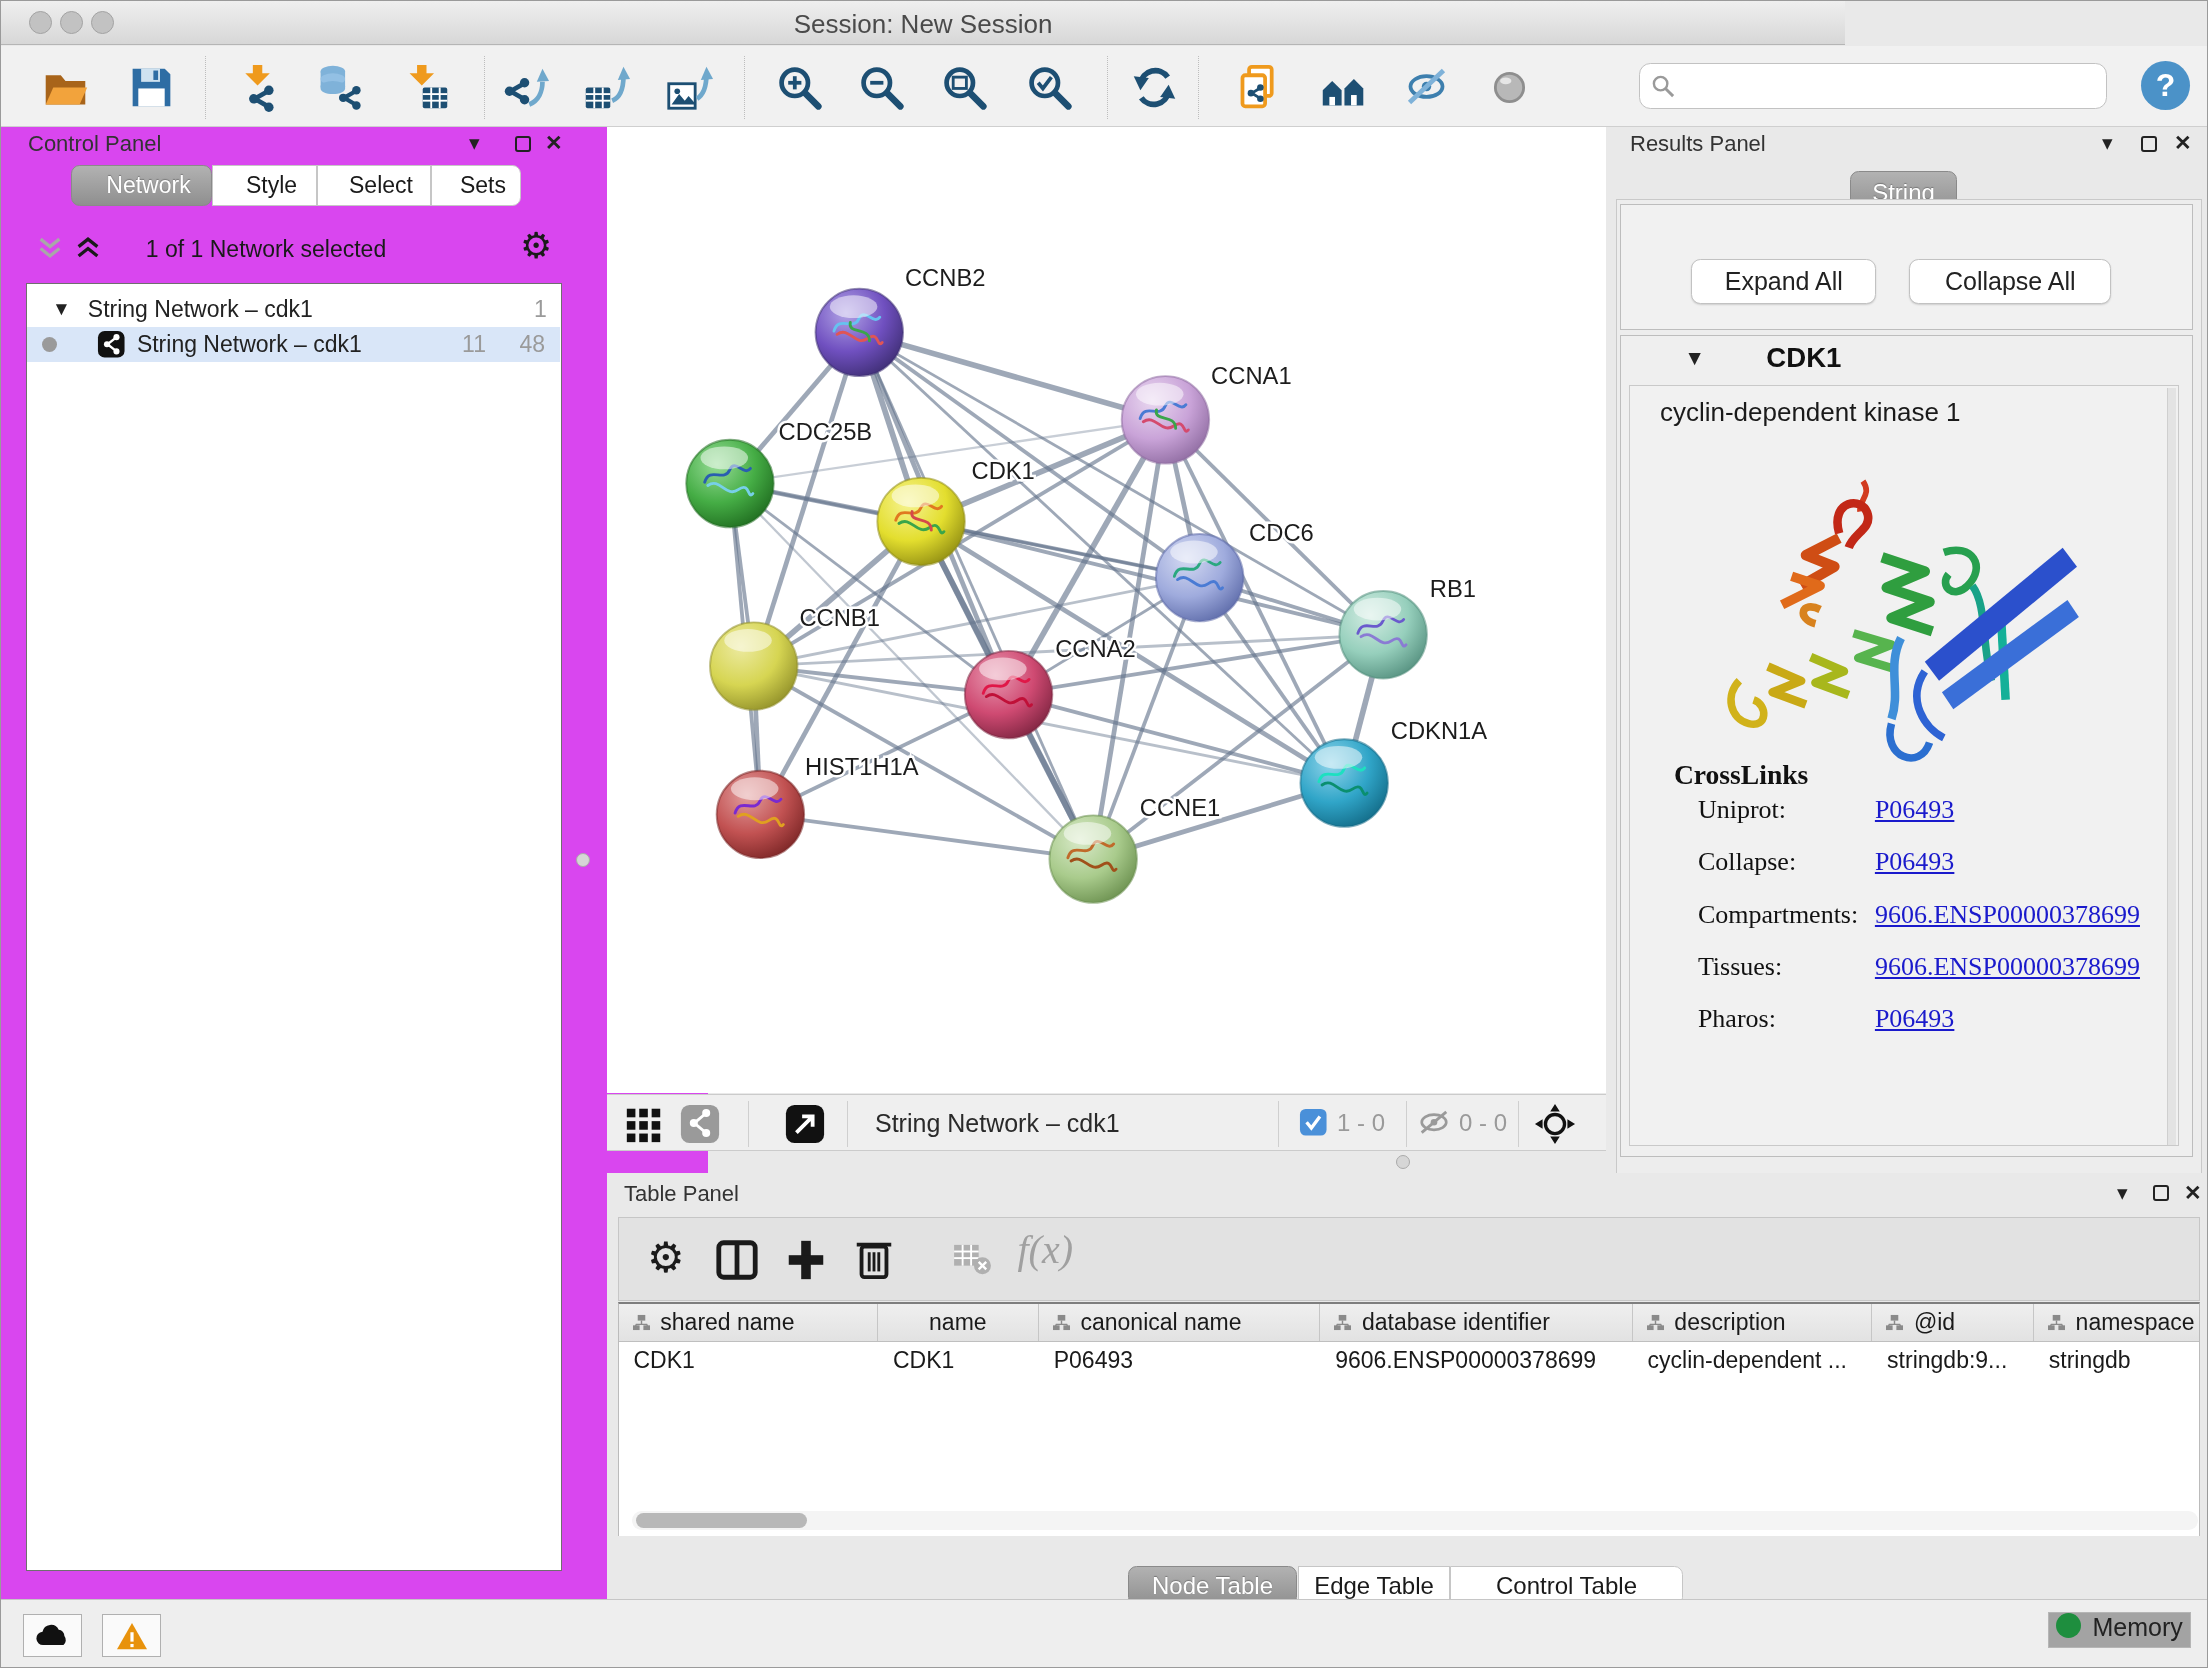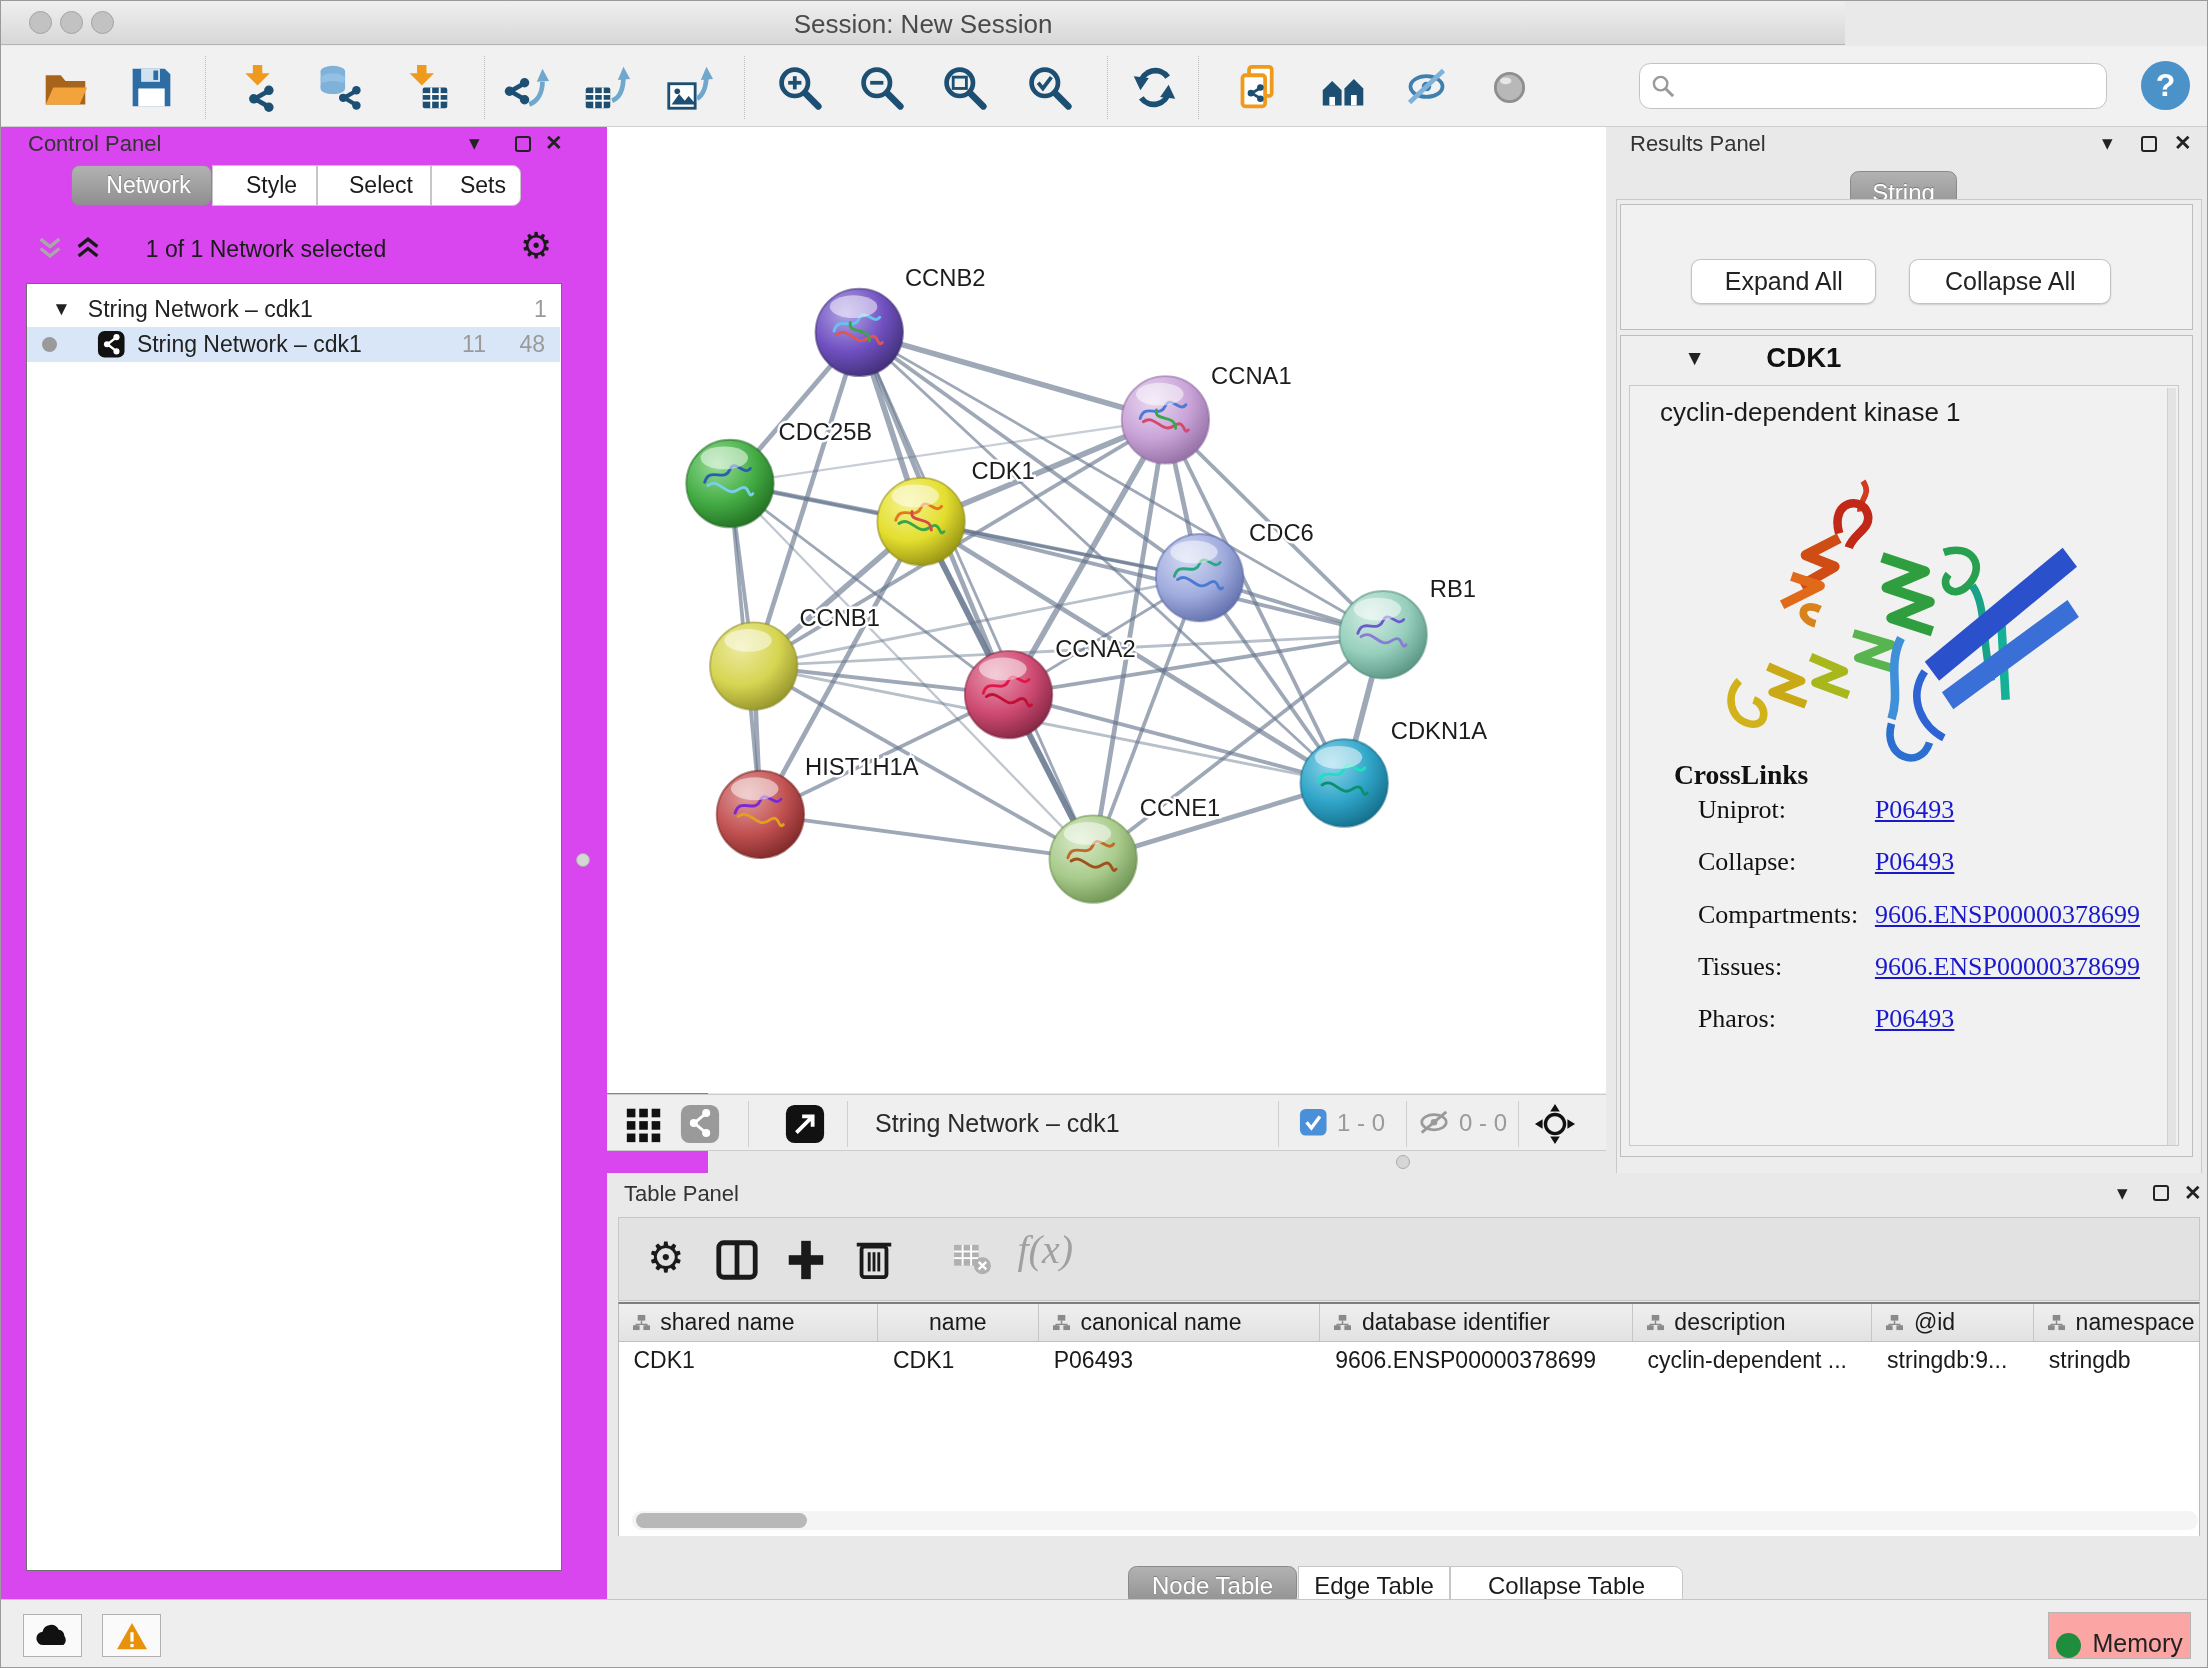--- a/index.html
+++ b/index.html
@@ -100,22 +100,22 @@
   .hthumb{position:absolute;left:3.8px;top:1.9px;width:171px;height:15px;background:#b8b8b8;border-radius:7.6px;}
   .btab{position:absolute;top:393px;height:40px;background:#fff;border:1px solid #c6c6c6;
     font-size:24px;display:flex;align-items:center;justify-content:center;color:#1a1a1a;}
   .btab.sel{background:linear-gradient(#b2b2b2,#8f8f8f);color:#fff;border-radius:8.6px;
     border:1px solid #8a8a8a;text-shadow:0 -1px 1px #777;}
   
   .statusbar{position:absolute;left:0;top:1598px;width:2208px;height:70px;background:#eee;
     border-top:1px solid #c6c6c6;}
   .sb-btn{position:absolute;top:14.3px;width:59px;height:43px;background:#fafafa;
     border:1.9px solid #b0b0b0;display:flex;align-items:center;justify-content:center;}
-  .membtn{position:absolute;left:2047px;top:12.4px;width:143px;height:47px;background:#fca5a5;
-    border:1.9px solid #b5b5b5;display:flex;align-items:flex-end;justify-content:center;gap:11.4px;
+  .membtn{position:absolute;left:2047px;top:12.4px;width:143px;height:36px;background:#a3a3a3;
+    border:1.9px solid #b5b5b5;display:flex;align-items:flex-start;justify-content:center;gap:11.4px;
     font-size:25px;}
   .memdot{width:25px;height:25px;border-radius:50%;background:#1e8e3e;}
   svg{display:block;}
 </style>
 </head>
 <body>
 
 <div class="app">
 
   <div class="titlebar">
@@ -759,21 +759,21 @@
         <div class="td" style="width:162px">stringdb:9...</div>
         <div class="td" style="width:165px">stringdb</div>
       </div>
       <div class="hscroll">
           <div class="hthumb"></div>
         </div>
     </div>
 
     <div class="btab sel" style="left:521px;width:169px">Node Table</div>
     <div class="btab" style="left:691px;width:152px">Edge Table</div>
-    <div class="btab" style="left:843px;width:233px;border-radius:0 8.6px 8.6px 0">Collapse Table</div>
+    <div class="btab" style="left:843px;width:233px;border-radius:0 8.6px 8.6px 0">Control Table</div>
   </div>
 
   <div class="statusbar">
     <div class="sb-btn" style="left:22px">
       <svg width="38" height="27" viewBox="0 0 40 28">
           <path d="M10 24a7 7 0 0 1-1-14 9 9 0 0 1 17-2 6.5 6.5 0 0 1 6 6.5A6.8 6.8 0 0 1 31 24z" fill="#111"></path>
         </svg>
     </div>
     <div class="sb-btn" style="left:101px">
       <svg width="34" height="30" viewBox="0 0 36 32">

